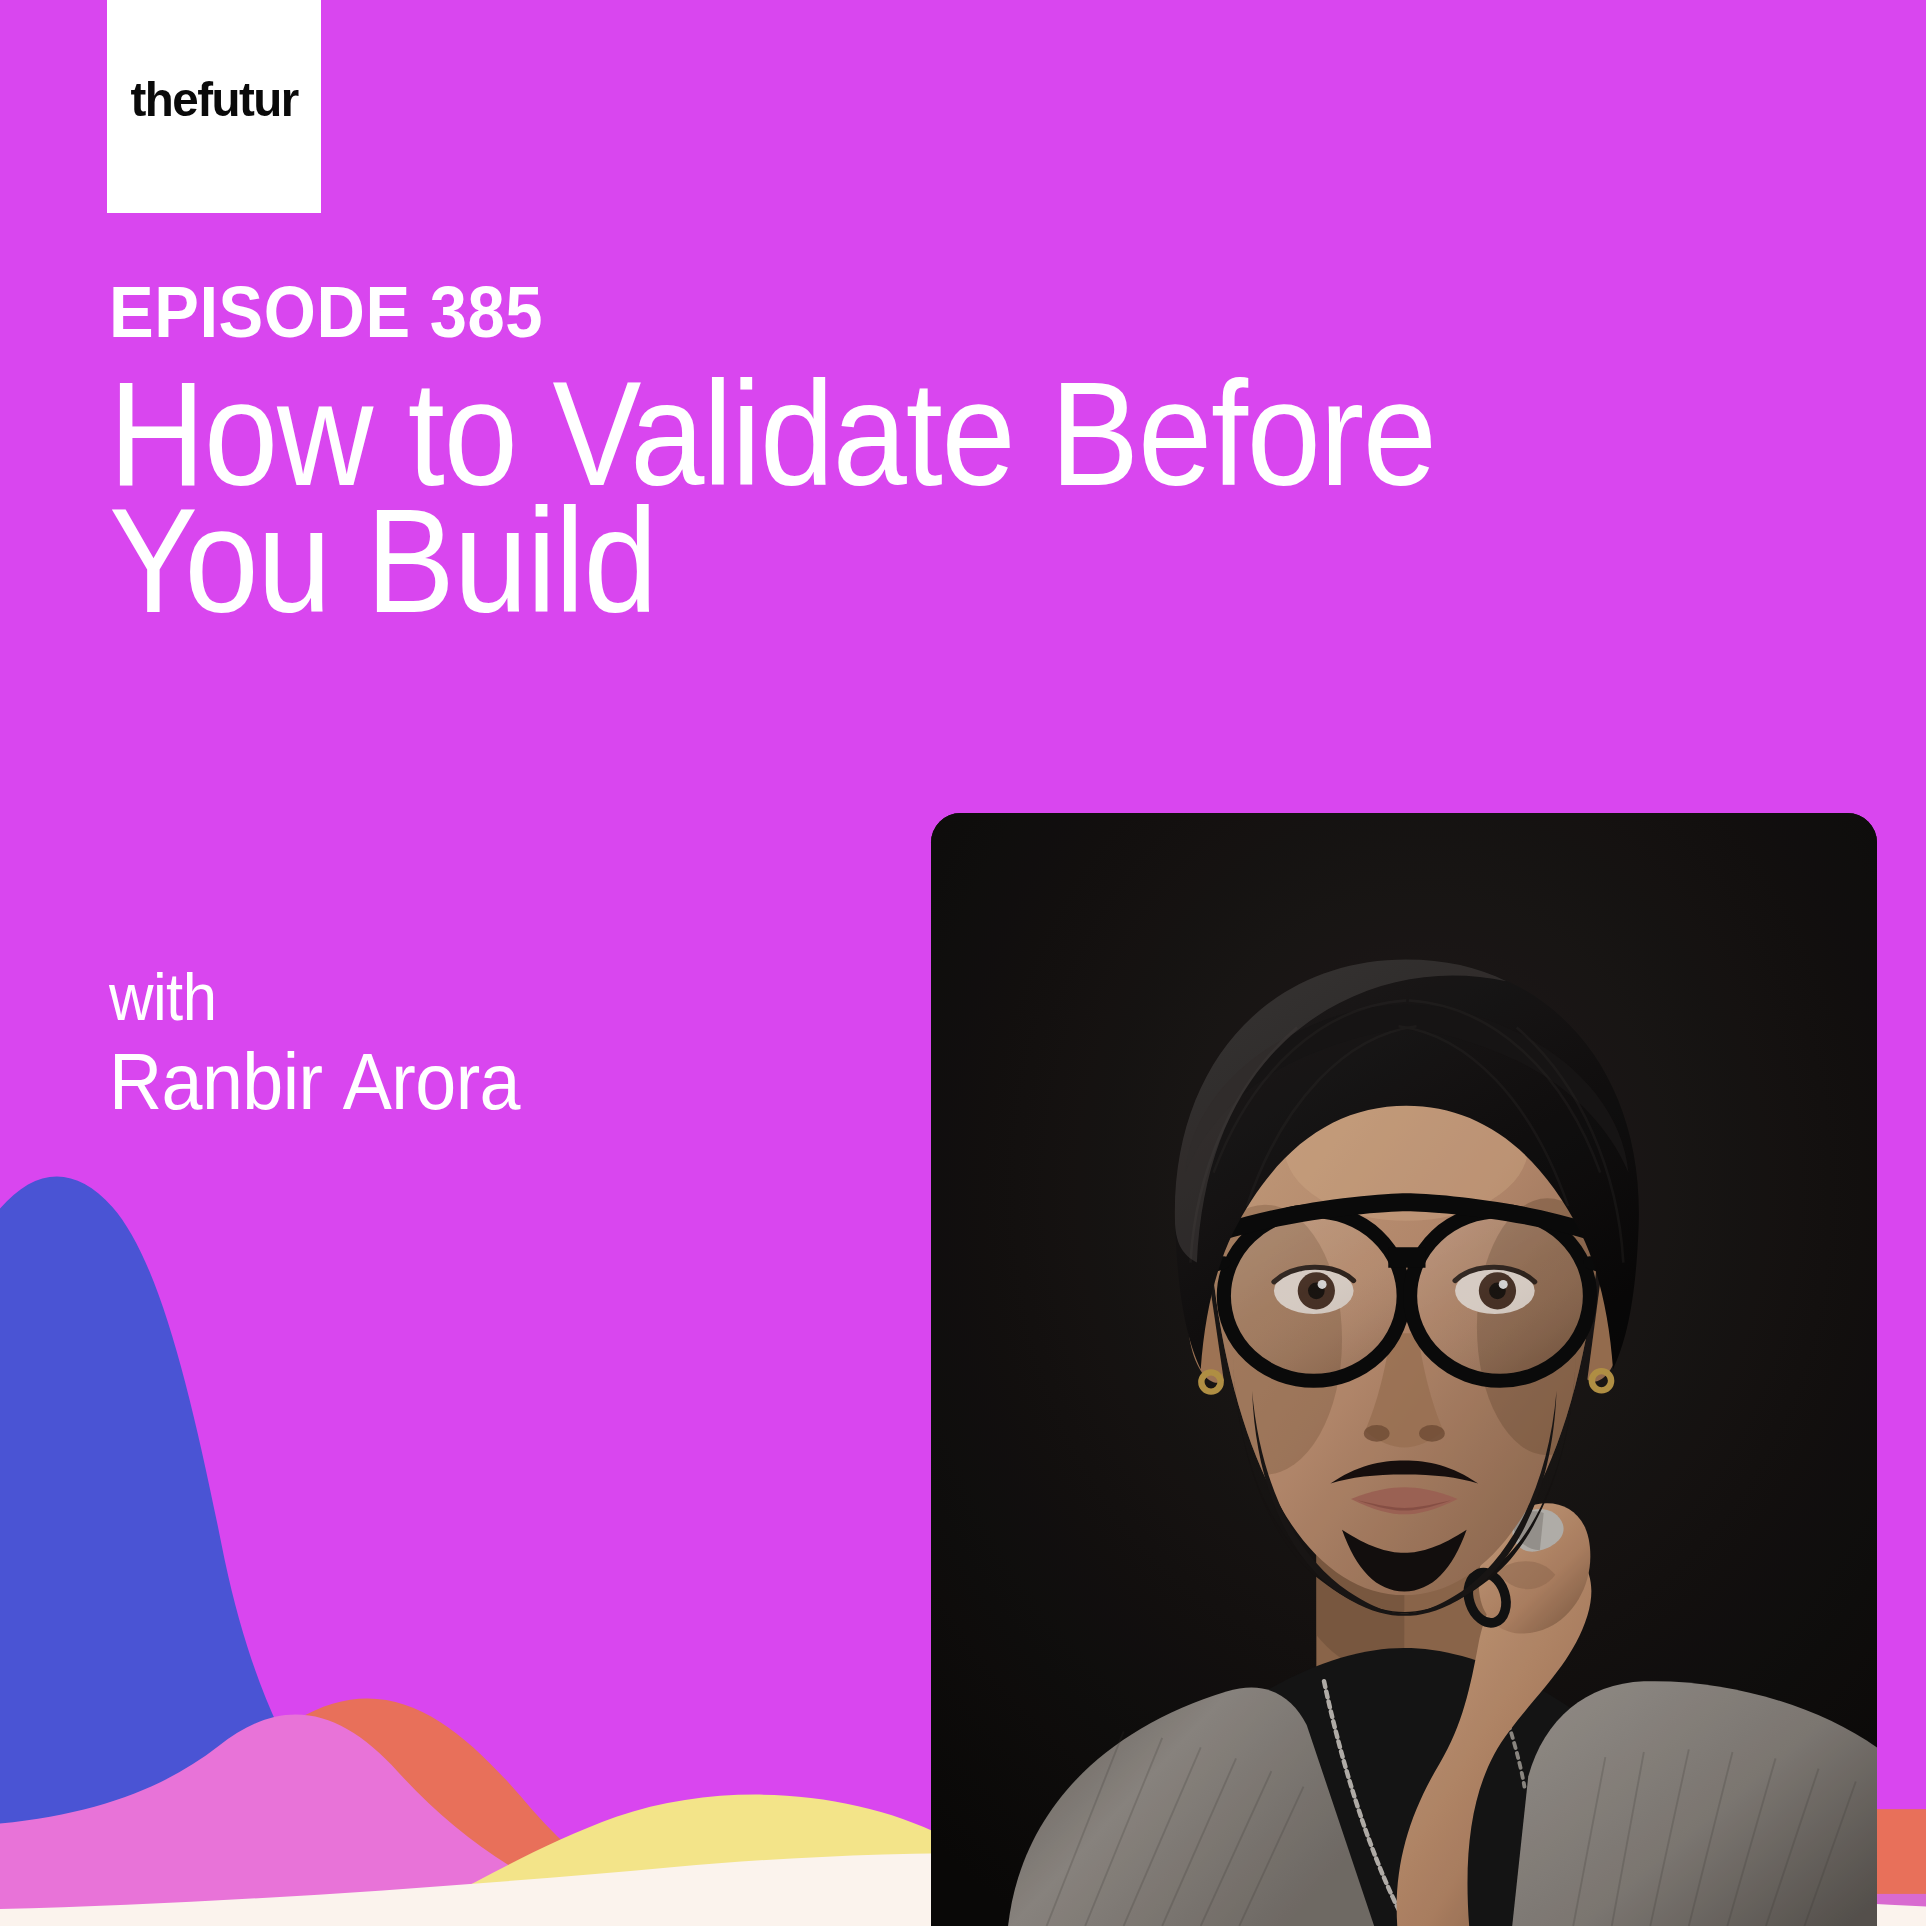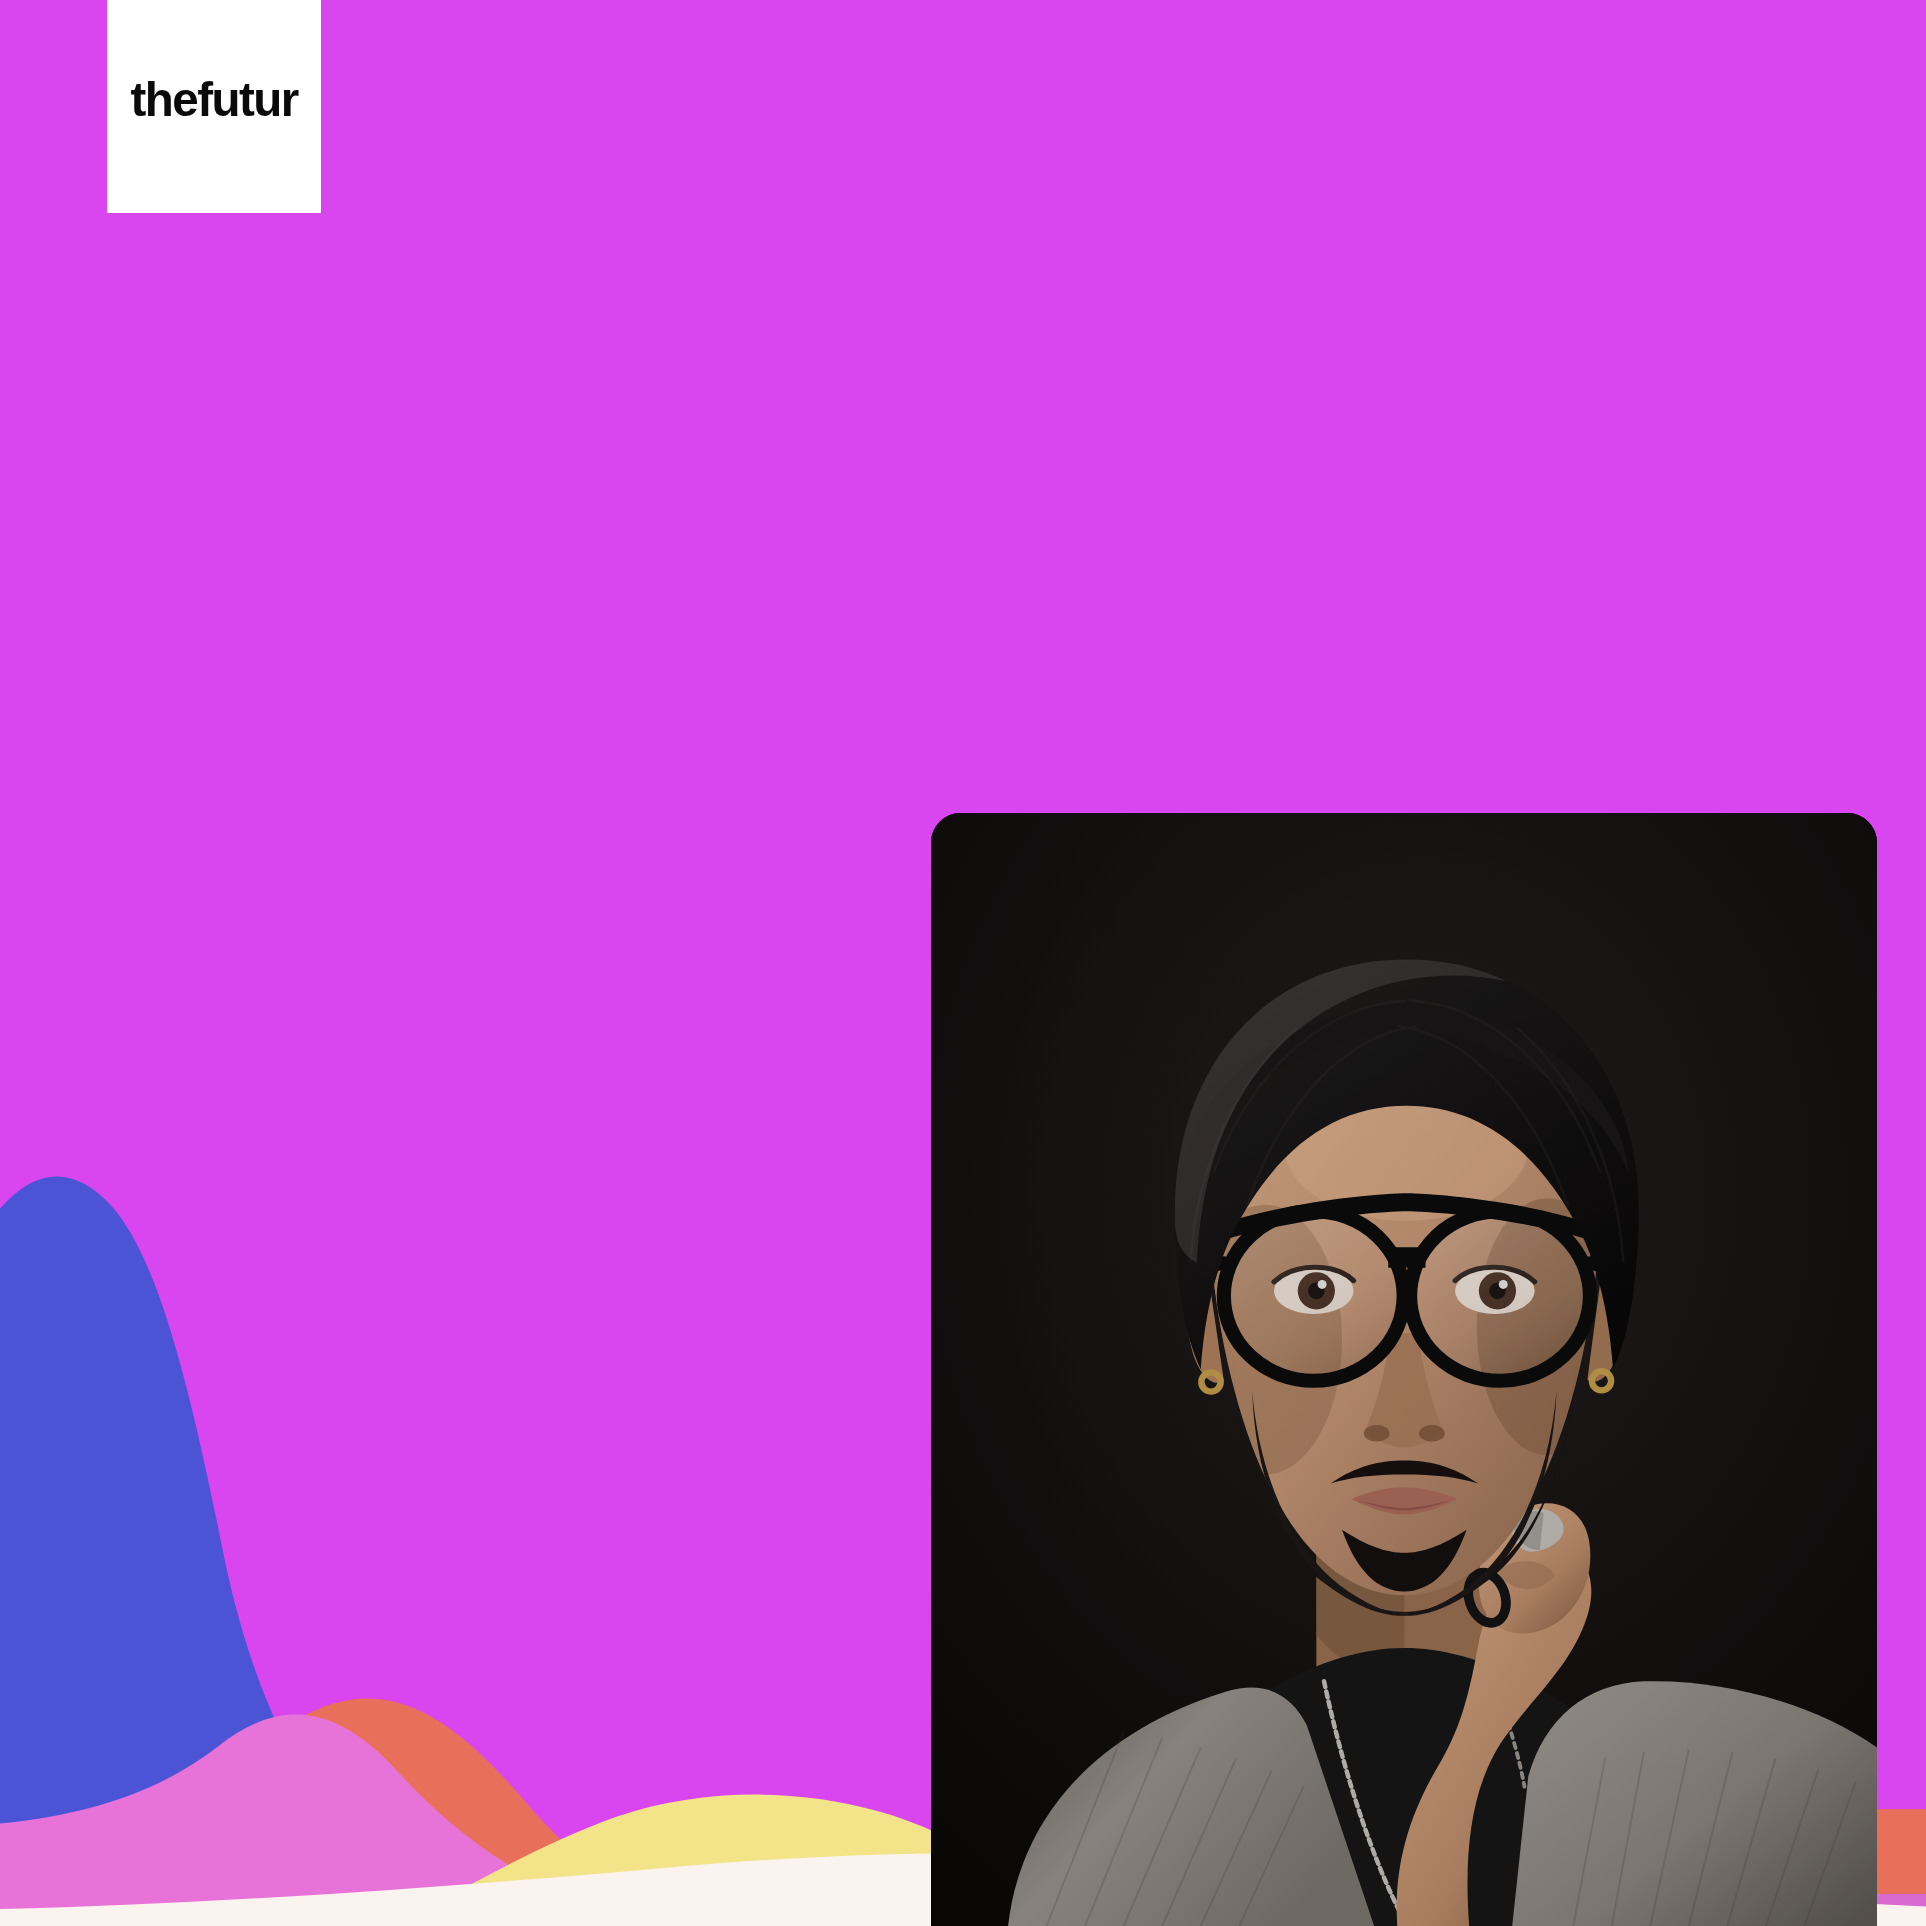--- a/index.html
+++ b/index.html
@@ -147,21 +147,34 @@
          C 300 2968, 700 2940, 1050 2908
          C 1400 2876, 1800 2880, 2200 2912
          C 2520 2938, 2800 2962, 3060 2972
          L 3060 3000 Z"></path>
   </svg>
 
   <div class="logo-box">
     <span class="logo-word">thefutur</span>
   </div>
 
-
+  <div class="text-col">
+    <div class="episode">EPISODE 385</div>
+    <h1 class="title">
+      <span>How to Validate Before</span>
+      <span>You Build</span>
+    </h1>
+  </div>
+
+  <div class="with-block">
+    <div class="with-line">with</div>
+    <div class="guest-line">
+      <span>Ranbir</span><span class="sp"></span><span>Arora</span>
+    </div>
+  </div>
 
   <div class="portrait">
     <svg viewBox="0 0 1473 1733" preserveAspectRatio="xMidYMid slice" aria-hidden="true">
       <defs>
         <radialGradient id="bgLight" cx="52%" cy="34%" r="78%">
           <stop offset="0%" stop-color="#241f1d"></stop>
           <stop offset="55%" stop-color="#151211"></stop>
           <stop offset="100%" stop-color="#0a0908"></stop>
         </radialGradient>
         <linearGradient id="skin" x1="0%" y1="0%" x2="100%" y2="100%">

